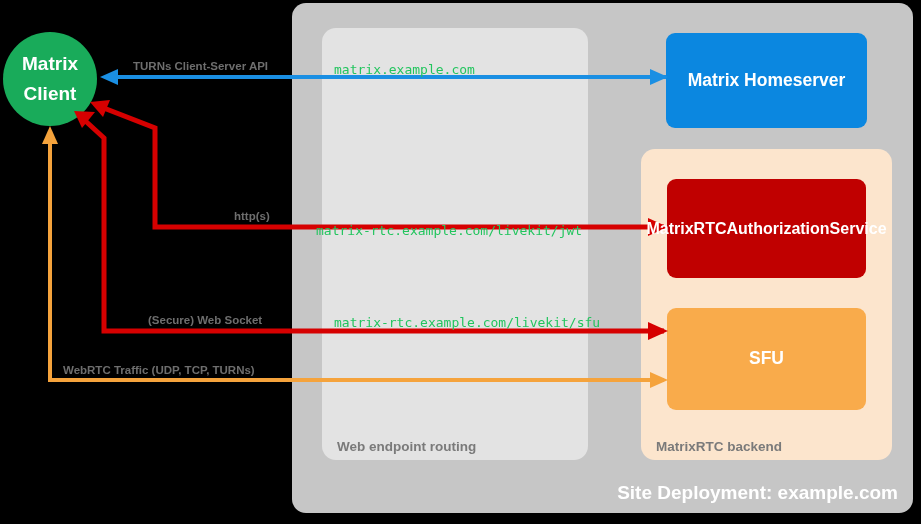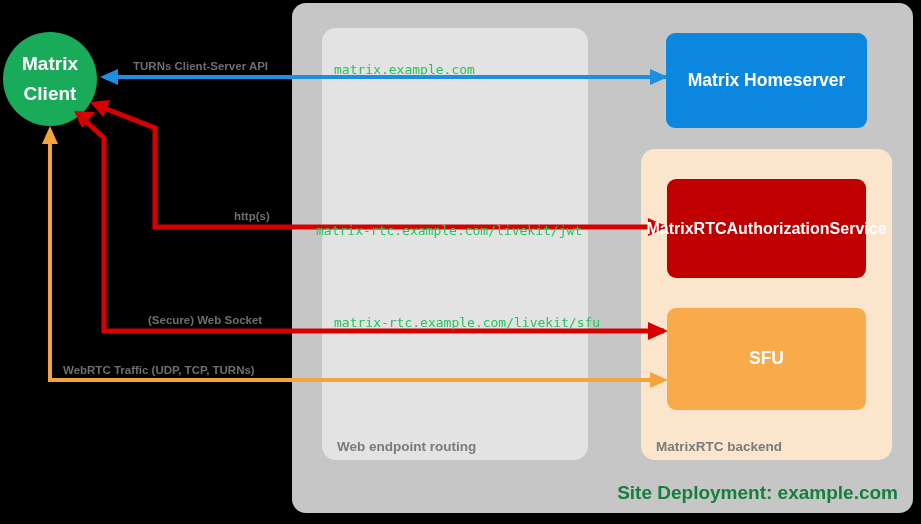--- a/index.html
+++ b/index.html
@@ -37,21 +37,21 @@
     position: absolute;
     font-weight: bold;
     font-size: 13.5px;
     color: #7a7a7a;
     white-space: nowrap;
   }
   .sitelabel {
     position: absolute;
     font-weight: bold;
     font-size: 19px;
-    color: #15803d;
+    color: #ffffff;
     white-space: nowrap;
     text-align: right;
   }
   .edgelabel {
     position: absolute;
     font-size: 11.5px;
     font-weight: bold;
     color: #6e6e6e;
     white-space: nowrap;
   }

